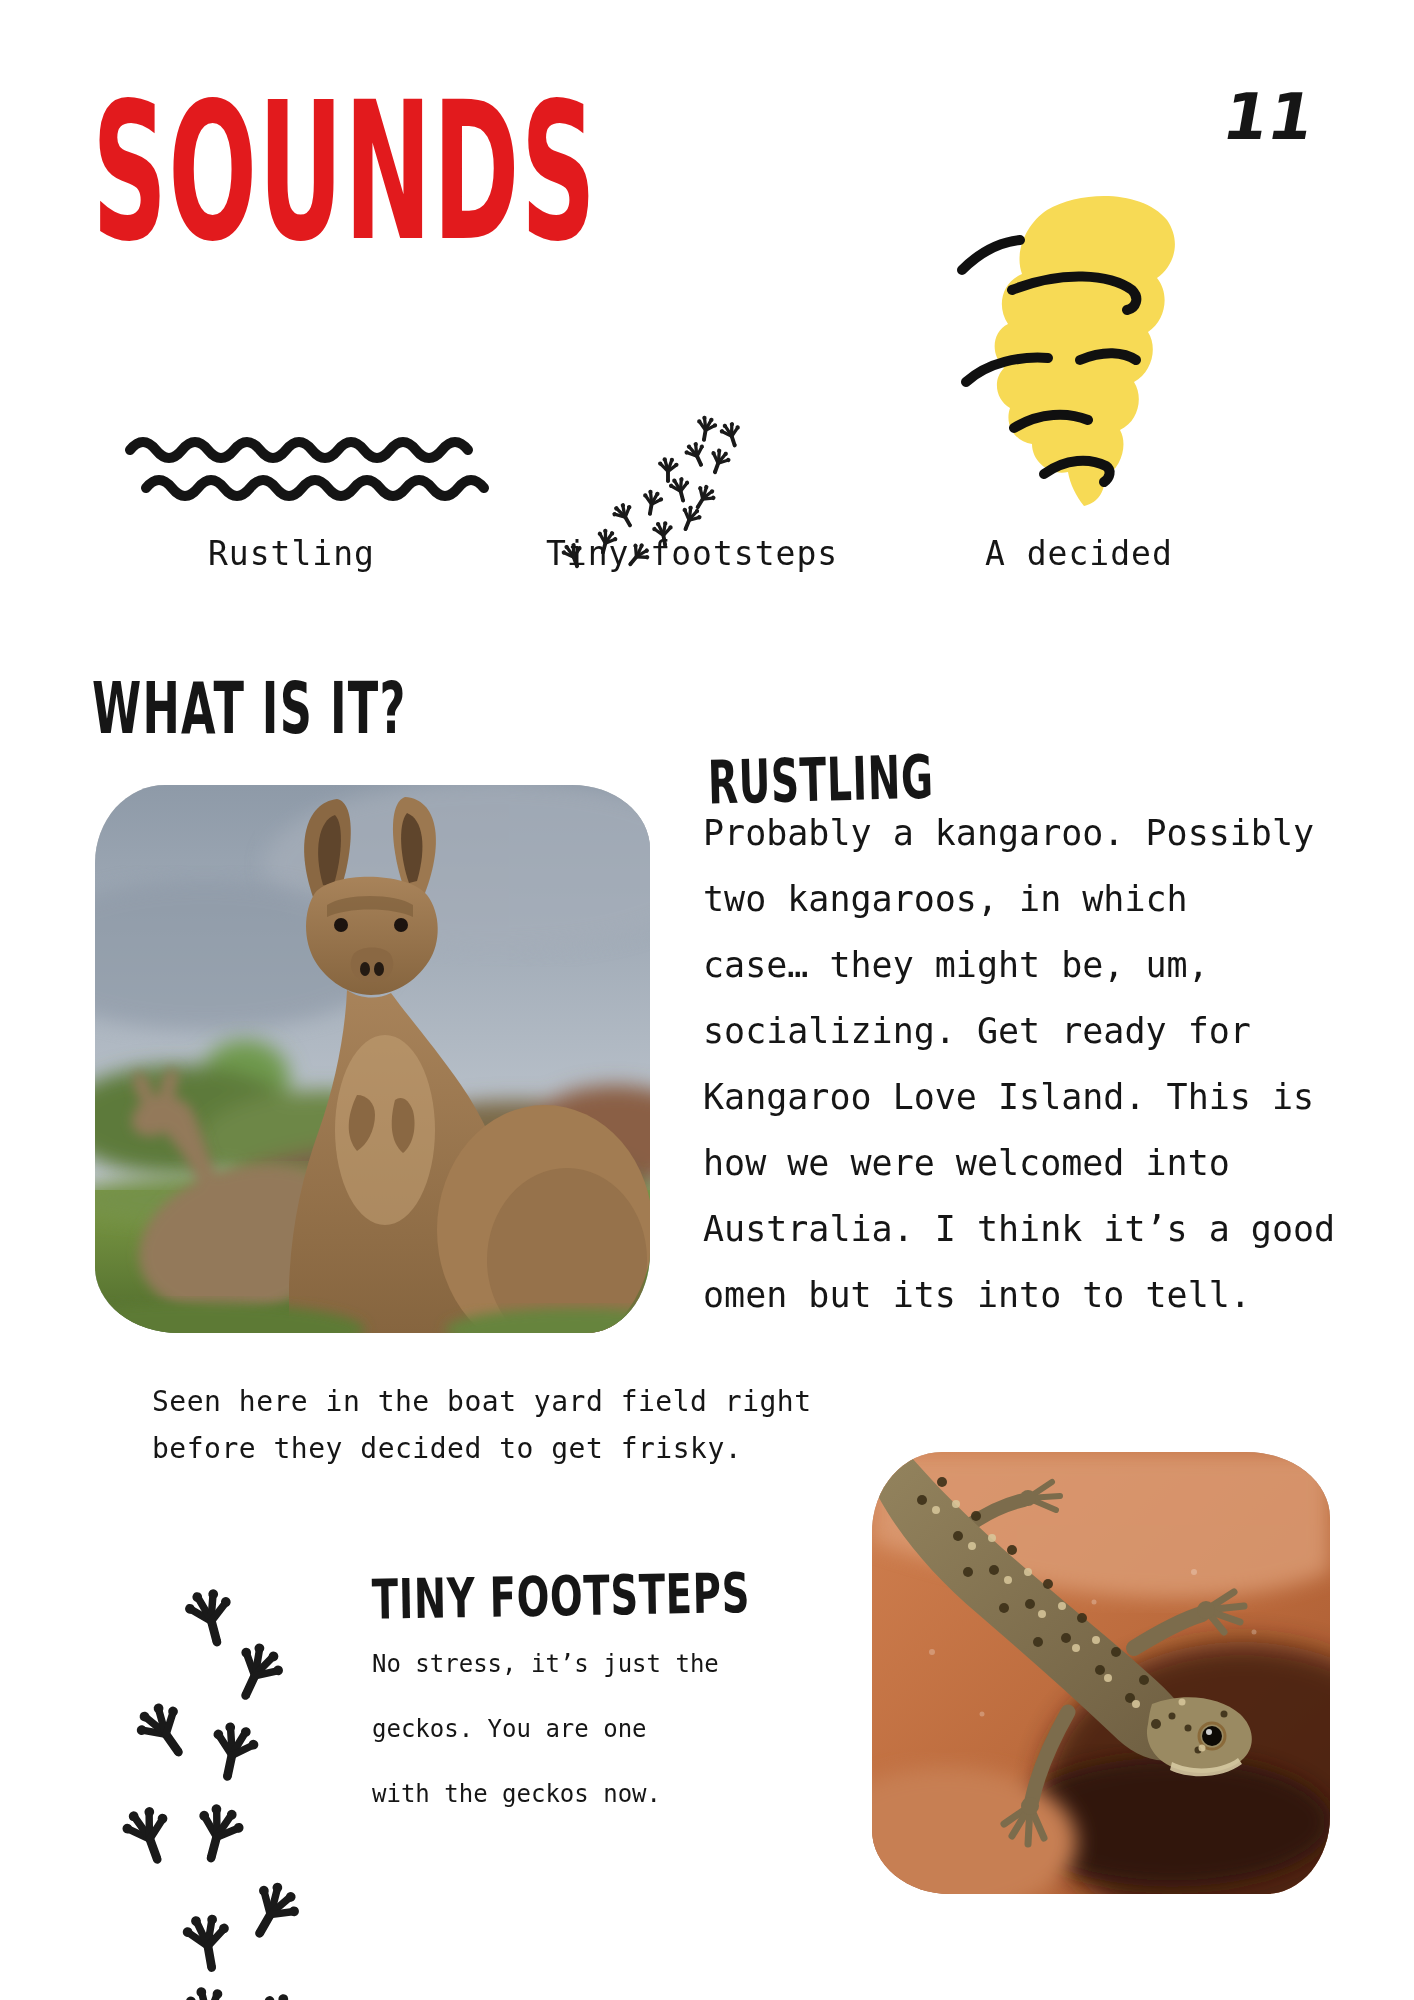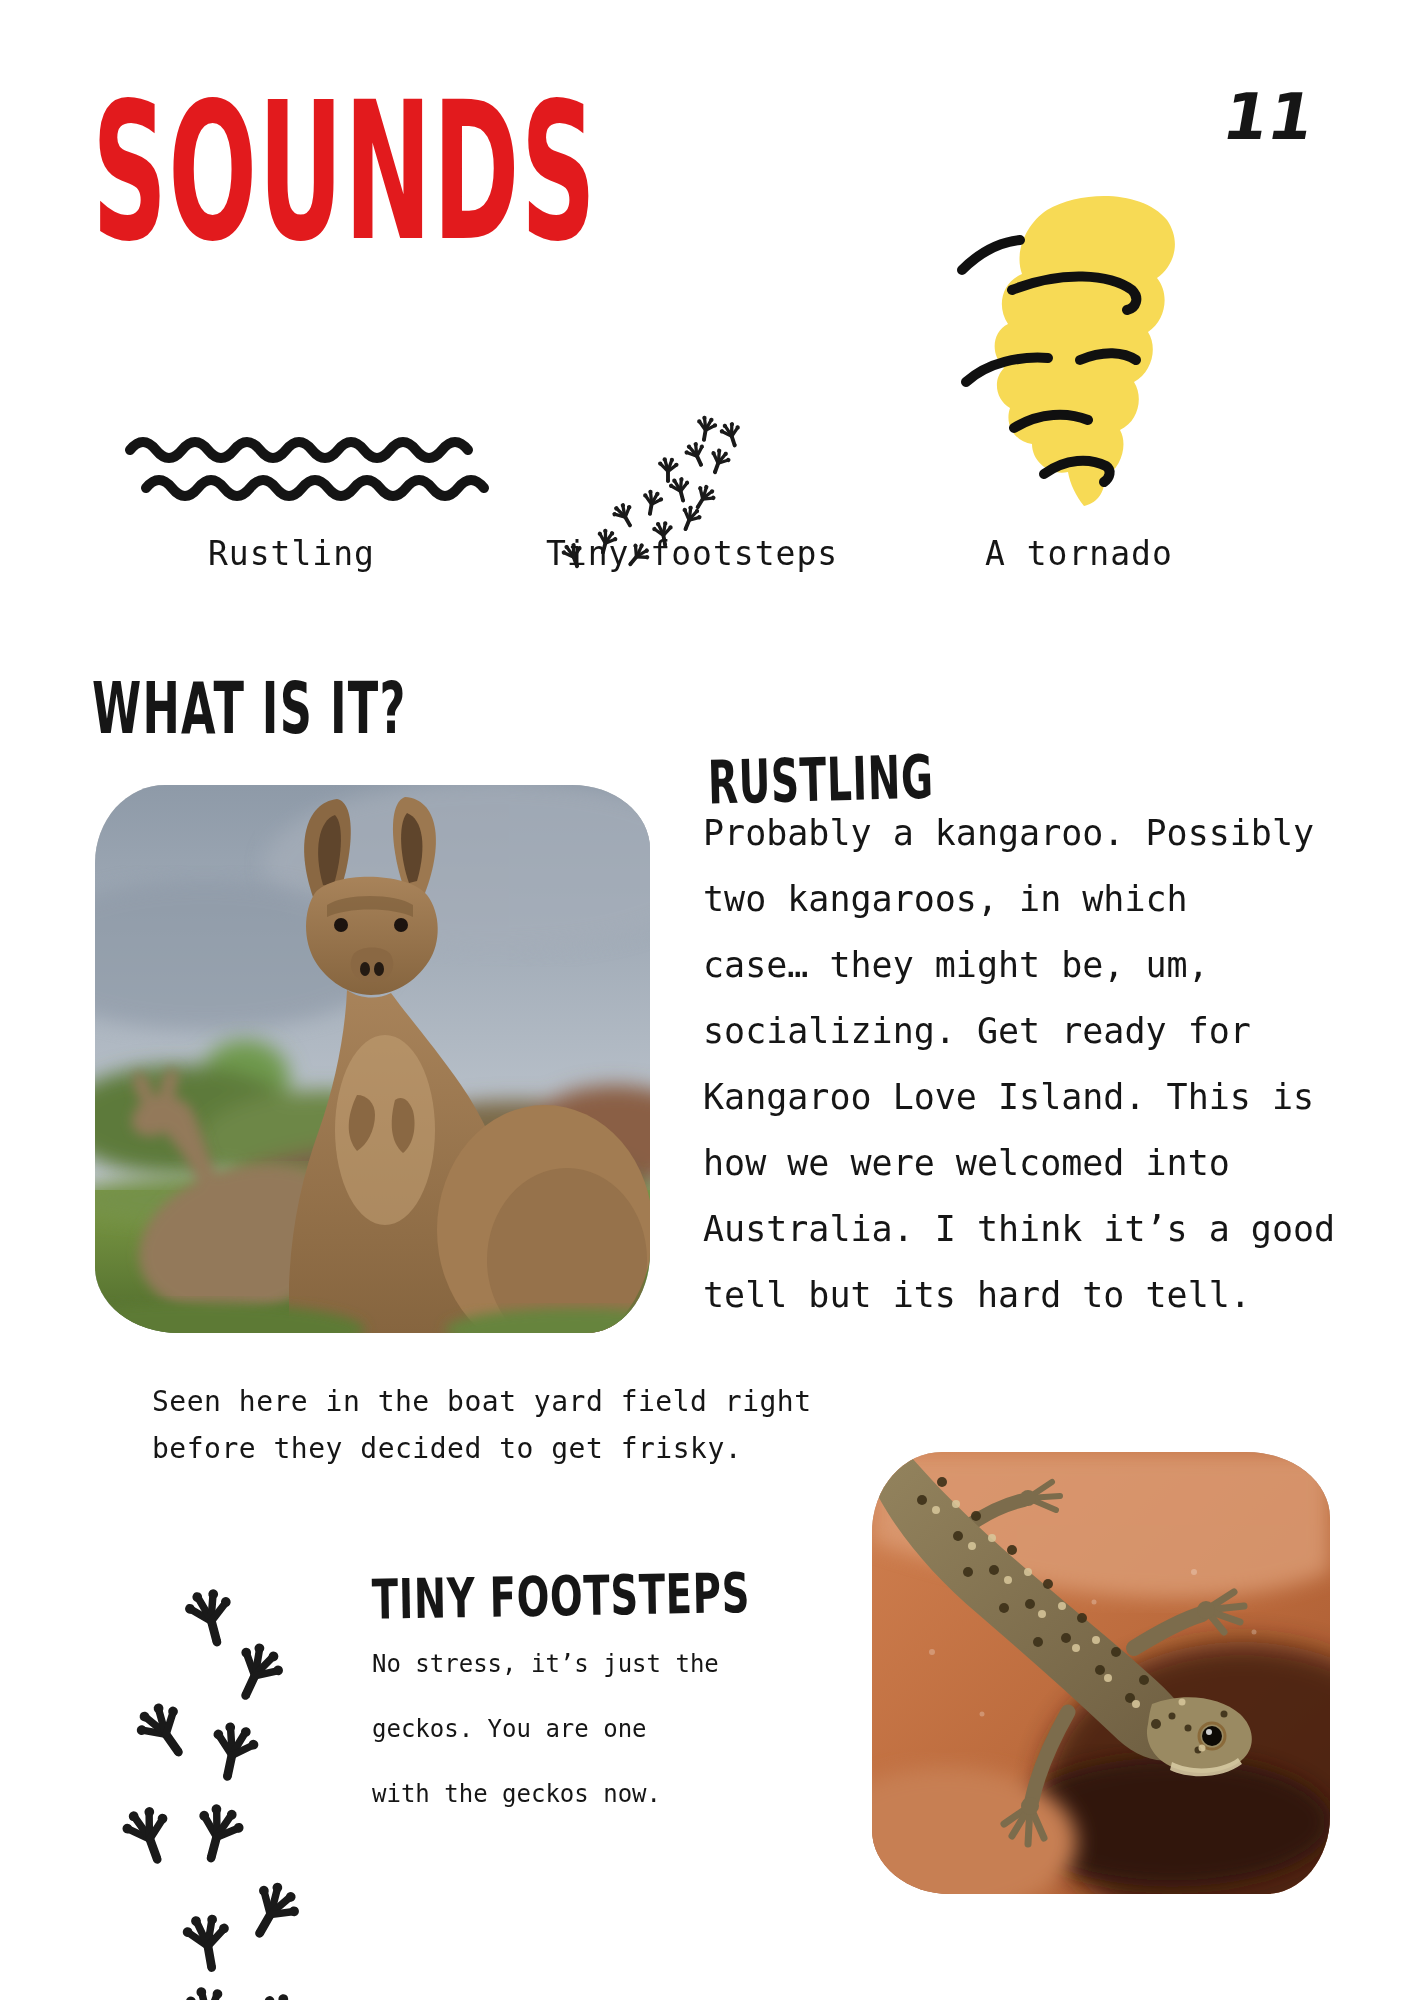--- a/index.html
+++ b/index.html
@@ -131,21 +131,21 @@
       <path d="M60,100 C110,80 158,84 180,100 C188,108 184,118 175,120"></path>
       <path d="M14,192 C36,172 68,166 96,168"></path>
       <path d="M128,170 C152,160 172,162 184,170"></path>
       <path d="M62,238 C88,222 116,222 136,230"></path>
       <path d="M92,284 C114,268 138,268 154,276 C160,280 158,288 152,292"></path>
     </g>
   </svg>
 
   <div class="abs mono label" style="left:208px;">Rustling</div>
   <div class="abs mono label" style="left:546px;">Tiny footsteps</div>
-  <div class="abs mono label" style="left:985px;">A tornado</div>
+  <div class="abs mono label" style="left:985px;">A decided</div>
 
   <div class="abs whatisit"><span class="stretch">WHAT IS IT?</span></div>
 
   <div class="photo kangaroo">
     <svg viewBox="0 0 555 548" preserveAspectRatio="none">
       <defs>
         <linearGradient id="sky" x1="0" y1="0" x2="0" y2="1">
           <stop offset="0" stop-color="#8e9aa8"></stop>
             <stop offset="0.6" stop-color="#b9c1ca"></stop>
             <stop offset="1" stop-color="#cfd4da"></stop>
@@ -214,21 +214,21 @@
   </div>
 
   <div class="abs h-rustling"><span class="stretch">RUSTLING</span></div>
   <div class="abs mono body-text rustling-body">Probably a kangaroo. Possibly
 two kangaroos, in which
 case… they might be, um,
 socializing. Get ready for
 Kangaroo Love Island. This is
 how we were welcomed into
 Australia. I think it’s a good
-tell but its hard to tell.</div>
+omen but its into to tell.</div>
 
   <div class="abs mono caption">Seen here in the boat yard field right
 before they decided to get frisky.</div>
 
   <div>
     <svg class="fp" style="left:183px;top:1541px;width:54px;transform:rotate(-15deg)">
         <use href="#fp"></use>
       </svg>
     <svg class="fp" style="left:230px;top:1596px;width:54px;transform:rotate(25deg)">
         <use href="#fp"></use>

